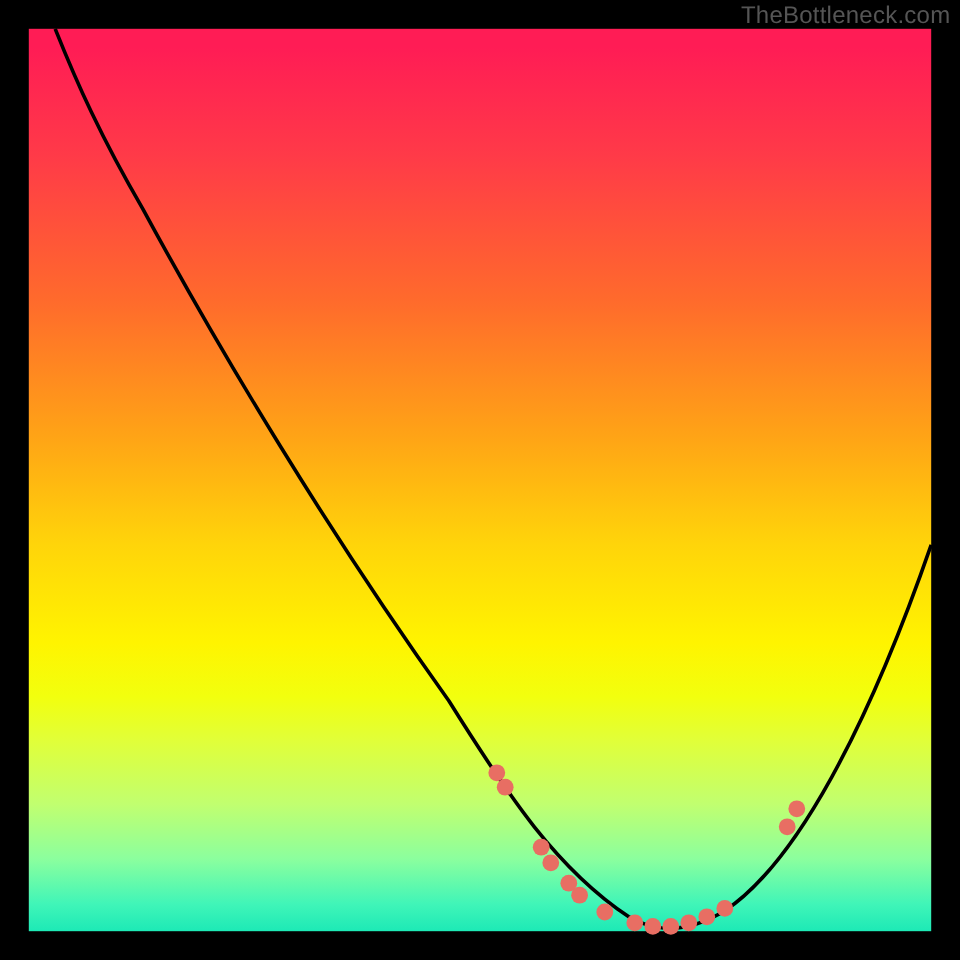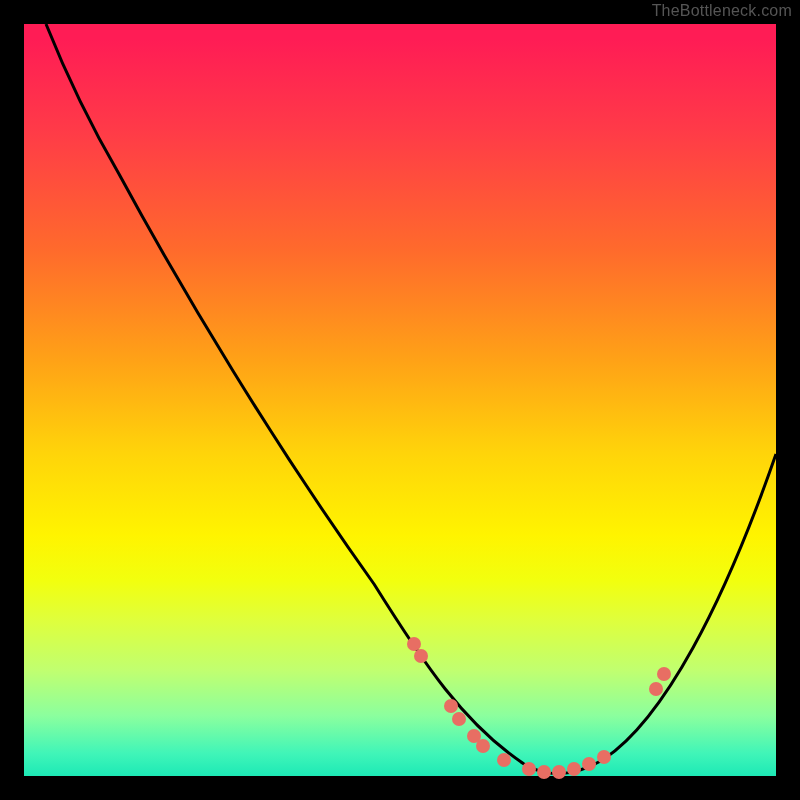--- a/index.html
+++ b/index.html
@@ -47,21 +47,21 @@
     top: 0;
     width: 752px;
     height: 752px;
     overflow: visible;
   }
   .watermark {
     position: absolute;
     top: 2px;
     right: 8px;
     color: #555555;
-    font-size: 16px;
+    font-size: 20px;
     letter-spacing: 0.2px;
   }
 </style>
 </head>
 <body>
 
 <div class="plot-container">
   <div class="plot-bg"></div>
   <svg class="curve-svg" viewBox="0 0 752 752">
     <path d="M 22 0

